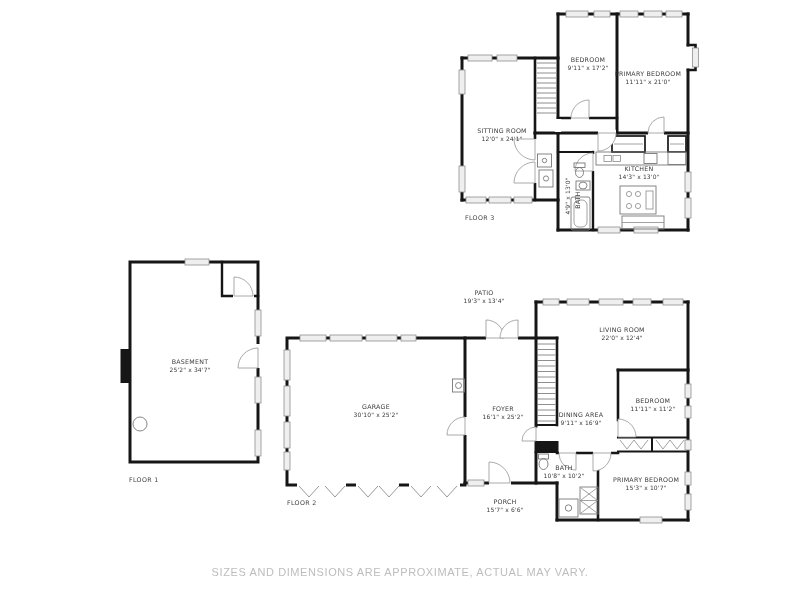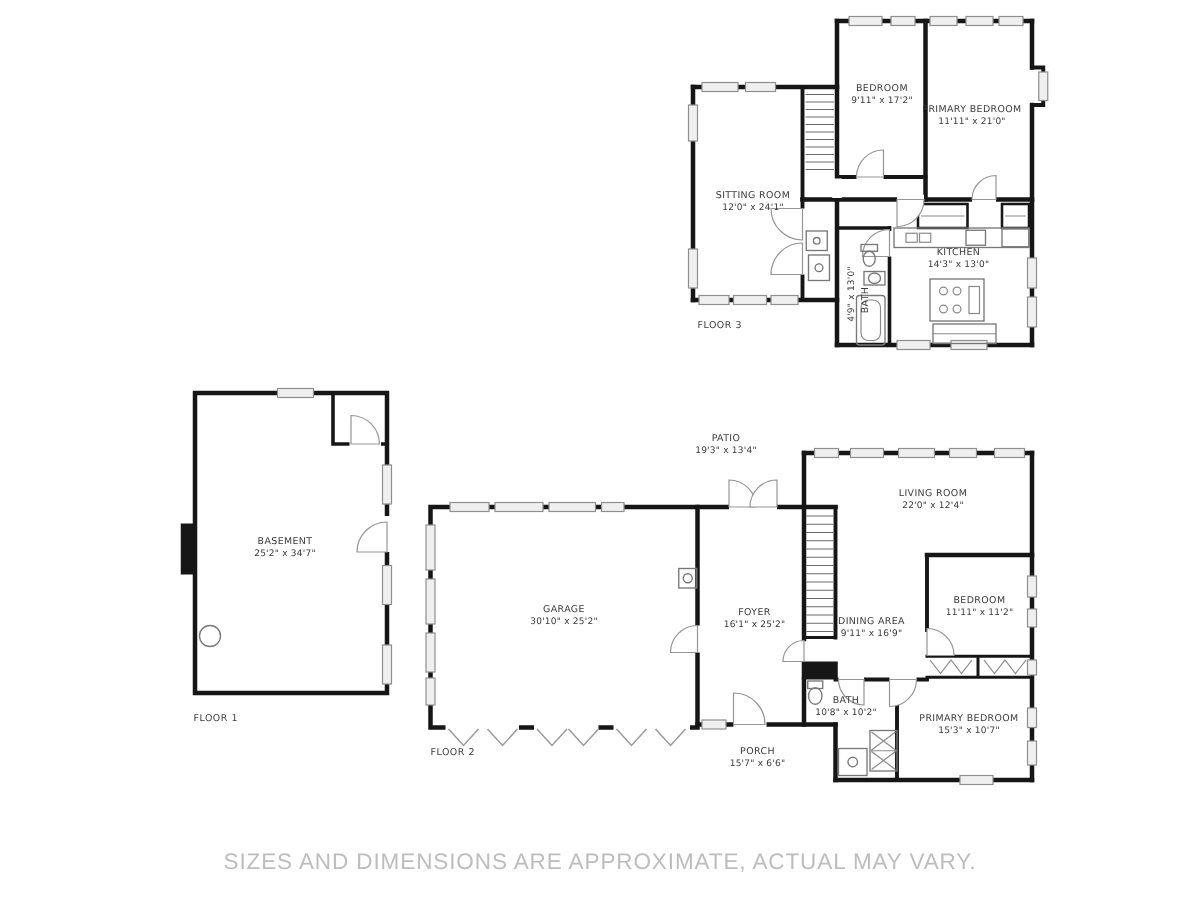--- a/index.html
+++ b/index.html
@@ -18,21 +18,21 @@
   .chev{fill:none;stroke:#9a9a9a;stroke-width:1;}
   .room-label{position:absolute;transform:translate(-50%,-50%);text-align:center;
       color:#3a3a3a;white-space:nowrap;z-index:5;}
   .room-label .nm{font-size:6.3px;letter-spacing:.25px;line-height:7px;}
   .room-label .dm{font-size:6px;letter-spacing:.15px;line-height:7px;margin-top:.5px;}
   .rot{transform:translate(-50%,-50%) rotate(-90deg);}
   .floor-label{position:absolute;transform:translate(0,-50%);font-size:6.3px;
       letter-spacing:.35px;color:#3d3d3d;white-space:nowrap;z-index:5;}
   .footer{position:absolute;left:0;right:0;top:566px;text-align:center;
       font-family:"Liberation Sans","DejaVu Sans",sans-serif;
-      font-size:15px;letter-spacing:.6px;color:#bdbdbd;z-index:5;}
+      font-size:11px;letter-spacing:.6px;color:#bdbdbd;z-index:5;}
 </style>
 </head>
 <body>
 
 <div class="plan">
 
 <svg width="800" height="600" viewBox="0 0 800 600">
 
   <g>
     <g class="wall">

